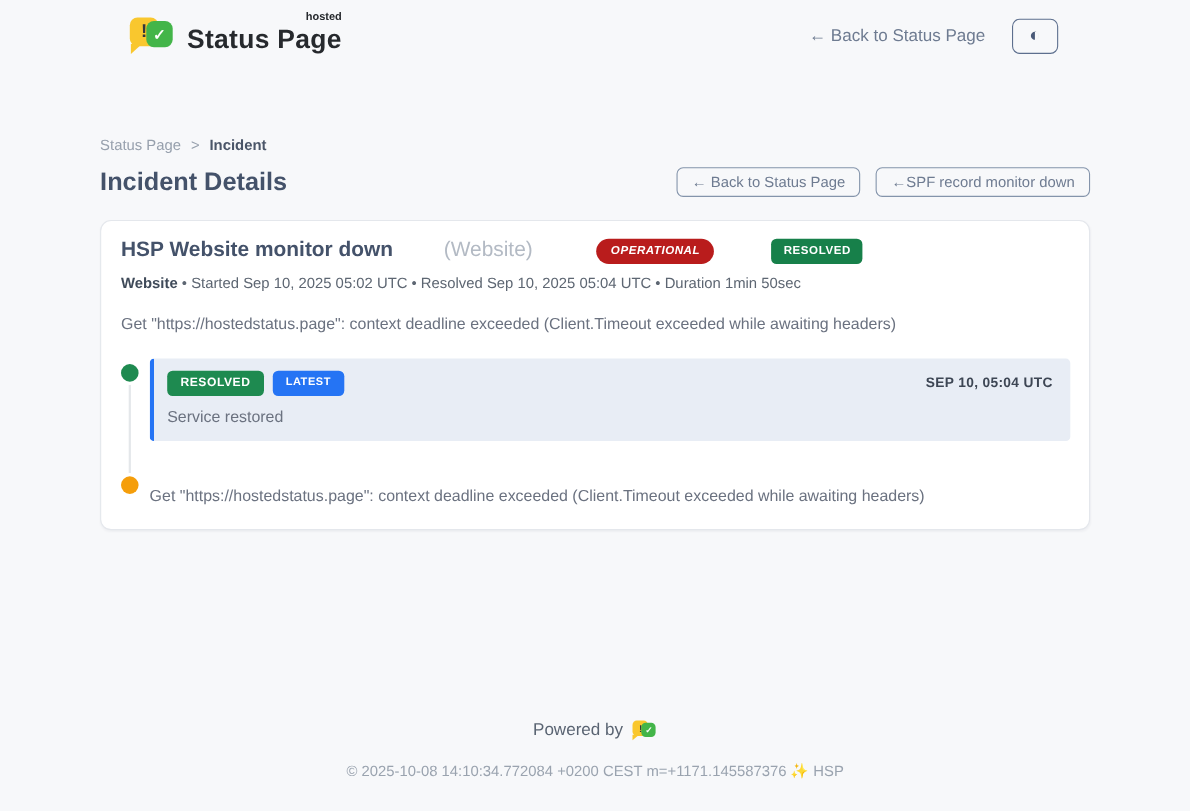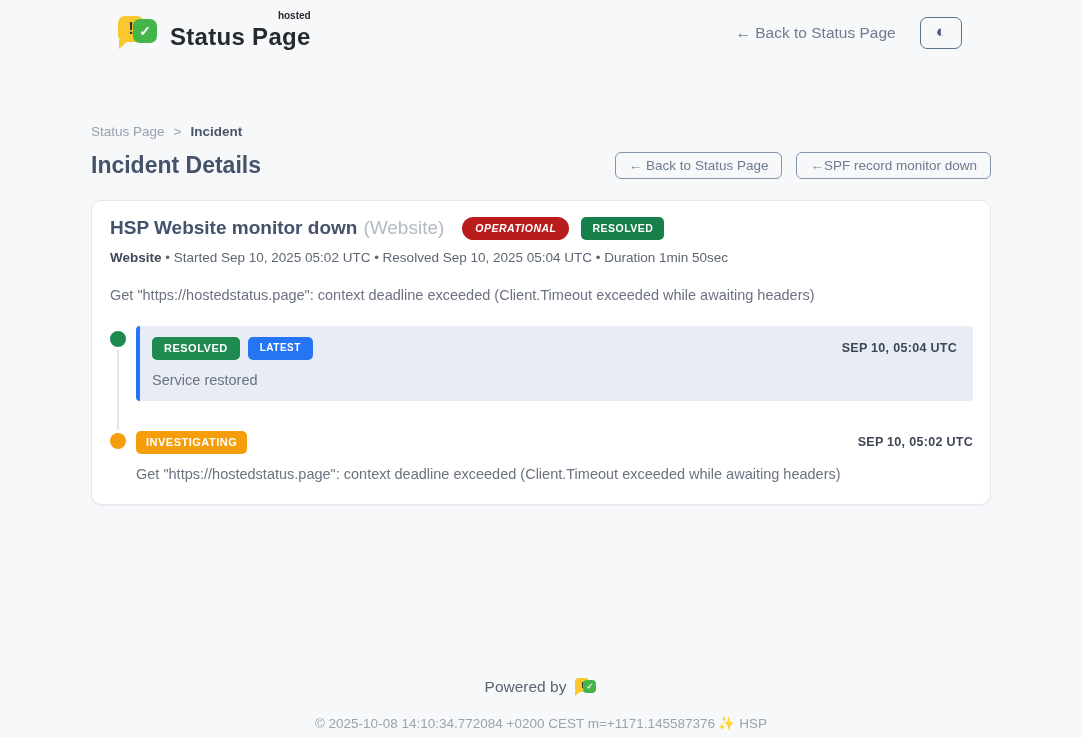--- a/index.html
+++ b/index.html
@@ -71,21 +71,21 @@
   }
 
   
   .card {
     background: #ffffff;
     border: 1px solid #e4e7ec;
     border-radius: 10px;
     padding: 16px 17px 22px 18px;
     box-shadow: 0 1px 2px rgba(16,24,40,0.04);
   }
-  .card-title-row { display: flex; align-items: center; }
+  .card-title-row { display: flex; align-items: center; gap: 40px; }
   .incident-title { font-size: 19px; font-weight: 700; color: #44526a; }
   .incident-component { font-size: 19px; font-weight: 400; color: #b3bac4; margin-left: 6px; }
   .badge {
     display: inline-block; color: #fff; font-weight: 700;
     font-size: 10.5px; letter-spacing: 0.5px; line-height: 1;
   }
   .badge-operational { background: #b91c1c; border-radius: 999px; padding: 6px 13px; margin-left: 18px; font-style: italic; }
   .badge-resolved-hdr { background: #17804a; border-radius: 5px; padding: 6px 11px; margin-left: 12px; }
 
   .meta { margin-top: 10px; font-size: 13.5px; color: #5d6672; }
@@ -206,26 +206,20 @@
             </div>
             <span class="t-timestamp">SEP 10, 05:04 UTC</span>
           </div>
           <div class="t-message">Service restored</div>
         </div>
       </div>
 
       <div class="t-entry">
         <div class="t-dot orange"></div>
         <div class="t-content">
-          <div class="t-head">
-            <div class="t-badges">
-              <span class="badge badge-investigating">INVESTIGATING</span>
-            </div>
-            <span class="t-timestamp">SEP 10, 05:02 UTC</span>
-          </div>
           <div class="t-message">Get "https://hostedstatus.page": context deadline exceeded (Client.Timeout exceeded while awaiting headers)</div>
         </div>
       </div>
 
     </div>
   </div>
 
   <div class="footer">
     <div class="powered-row">
       <span>Powered by</span>

